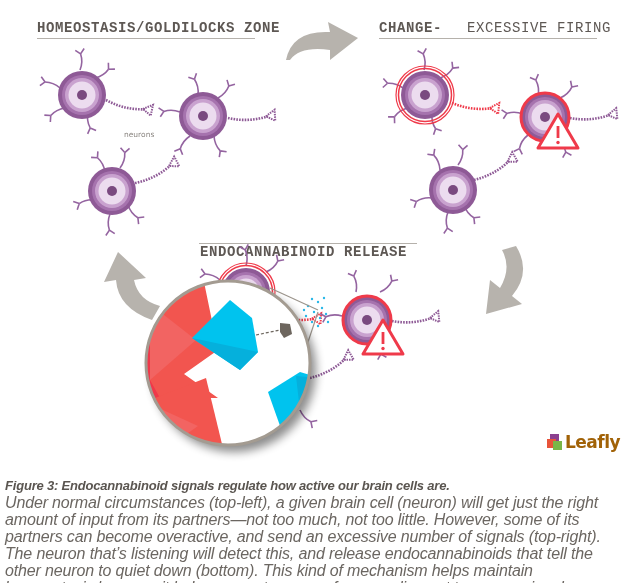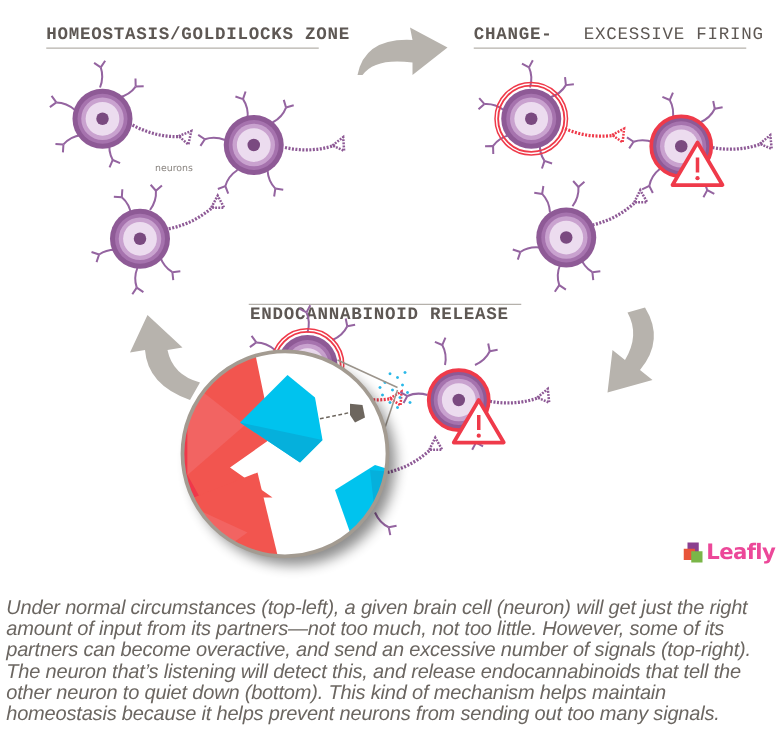--- a/index.html
+++ b/index.html
@@ -9,21 +9,21 @@
   .panel-title .light { font-weight: normal; padding-left: 25px; }
   .title-rule { position: absolute; height: 1px; background: #b5b1ab; }
   #diagram { position: absolute; left: 0; top: 0; width: 627px; height: 470px; }
   .label-neurons { font-family: "DejaVu Sans", sans-serif; font-size: 7.5px; fill: #8a8580; }
   .caption { position: absolute; left: 5px; top: 478px; width: 620px; font-family: "Liberation Sans", sans-serif; color: #6b6661; font-style: italic; }
   .caption-title { font-weight: bold; font-size: 13px; color: #5a5550; letter-spacing: -0.2px; margin-bottom: 1px; }
   .caption-body { font-size: 16px; line-height: 17.1px; letter-spacing: -0.15px; }
   .logo { position: absolute; left: 547px; top: 432px; display: flex; align-items: center; }
   .logo-mark { position: relative; width: 16px; height: 16px; margin-right: 2px; }
   .logo-mark span { position: absolute; width: 9px; height: 9px; }
-  .logo-text { font-family: "DejaVu Sans", sans-serif; font-weight: bold; font-size: 17px; color: #ec4899; letter-spacing: -0.5px; }
+  .logo-text { font-family: "DejaVu Sans", sans-serif; font-weight: bold; font-size: 17px; color: #a16207; letter-spacing: -0.5px; }
 </style>
 </head>
 <body>
 
 <div class="panel-title" style="left:37px; top:20px;">
   <b>HOMEOSTASIS/GOLDILOCKS ZONE</b>
 </div>
 <div class="title-rule" style="left:37px; top:38px; width:218px;"></div>
 
 <div class="panel-title" style="left:379px; top:20px;">
@@ -217,14 +217,15 @@
 <div class="logo">
   <div class="logo-mark">
     <span style="left:3px; top:0px; background:#8b3f8f;"></span>
     <span style="left:0px; top:5px; background:#e8543a;"></span>
     <span style="left:6px; top:7px; background:#7ab648;"></span>
   </div>
   <span class="logo-text">Leafly</span>
 </div>
 
 <div class="caption">
+  <div class="caption-title">Figure 3: Endocannabinoid signals regulate how active our brain cells are.</div>
   <div class="caption-body">Under normal circumstances (top-left), a given brain cell (neuron) will get just the right amount of input from its partners—not too much, not too little. However, some of its partners can become overactive, and send an excessive number of signals (top-right). The neuron that’s listening will detect this, and release endocannabinoids that tell the other neuron to quiet down (bottom). This kind of mechanism helps maintain homeostasis because it helps prevent neurons from sending out too many signals.</div>
 </div>
 
 </body></html>

